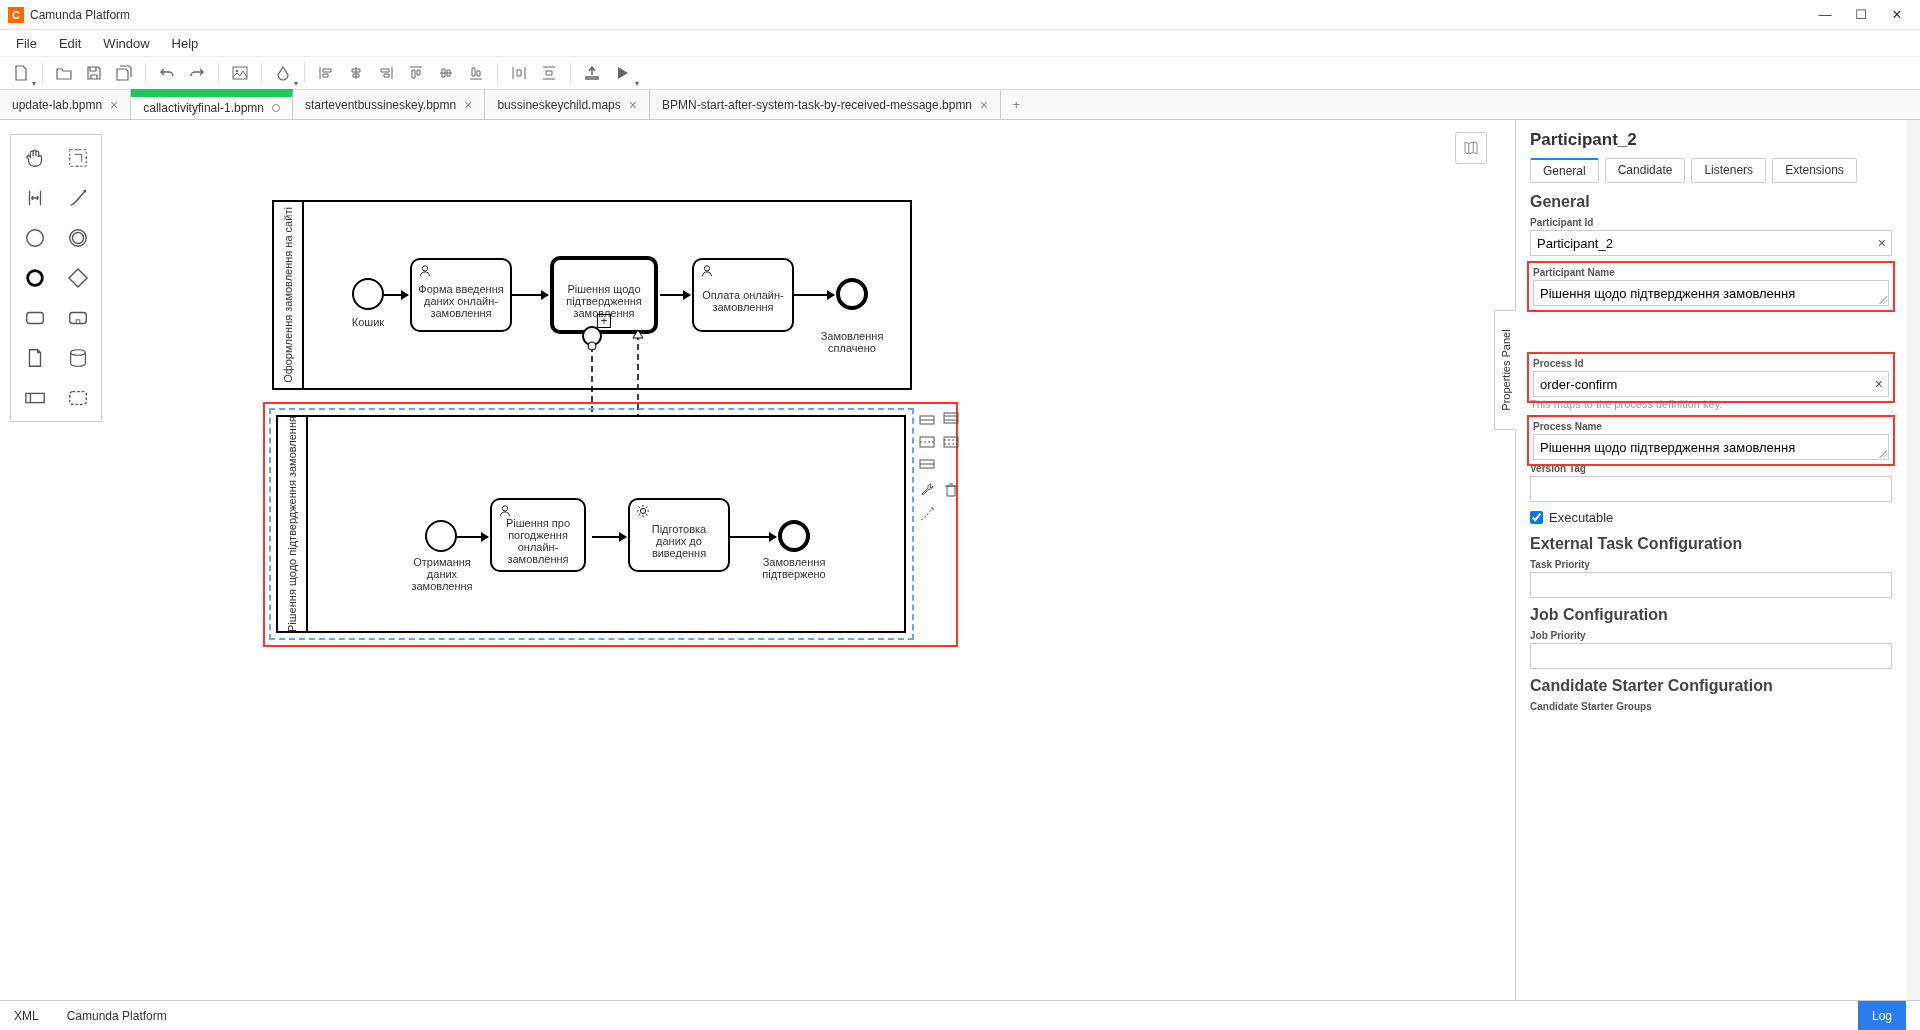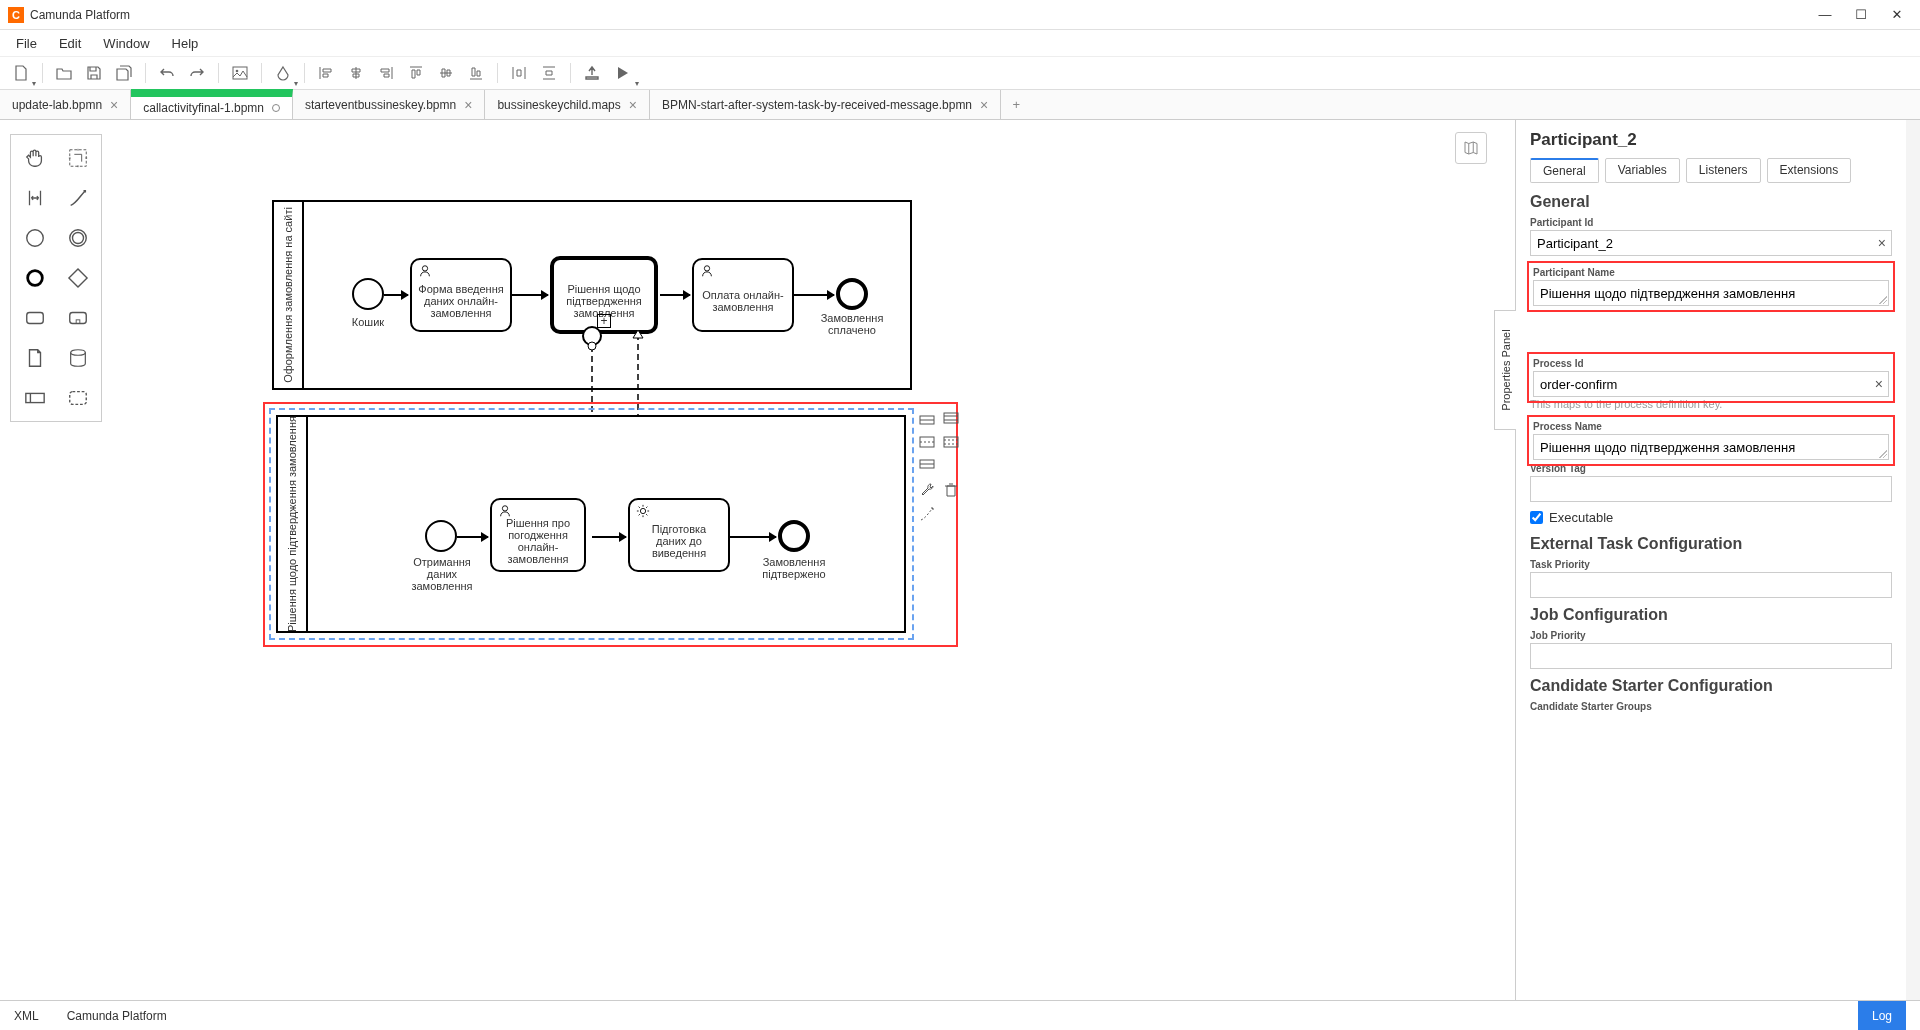--- a/index.html
+++ b/index.html
@@ -325,21 +325,21 @@
       </div>
       <div class="boundary-evt" style="left:480px; top:206px;"></div>
       <div class="task-box" style="left:590px; top:138px; width:102px; height:74px;">
         <svg class="task-icon" width="14" height="14" viewBox="0 0 16 16">
             <circle cx="8" cy="5" r="3" fill="none" stroke="#000"></circle>
             <path d="M3 14c0-3 2-5 5-5s5 2 5 5" fill="none" stroke="#000"></path>
           </svg>
         <span>Оплата онлайн-замовлення</span>
       </div>
       <div class="event-circle end" style="left:734px; top:158px; width:32px; height:32px;"></div>
-      <div class="node-label" style="left:712px; top:192px; width:76px;">Замовлення сплачено</div>
+      <div class="node-label" style="left:712px; top:210px; width:76px;">Замовлення сплачено</div>
       <div class="arrow-h" style="left:282px; top:174px; width:24px;"></div>
       <div class="arrow-h" style="left:410px; top:174px; width:36px;"></div>
       <div class="arrow-h" style="left:558px; top:174px; width:30px;"></div>
       <div class="arrow-h" style="left:692px; top:174px; width:40px;"></div>
 
       <svg style="position:absolute; left:0; top:0; width:100%; height:100%; pointer-events:none;">
         <path d="M490 226 V300 H340 V404" fill="none" stroke="#000" stroke-width="1.5" stroke-dasharray="6 4"></path>
         <circle cx="490" cy="226" r="4" fill="#fff" stroke="#000"></circle>
         <path d="M335 404 l5 -8 l5 8 z" fill="#fff" stroke="#000"></path>
         <path d="M692 404 V300 H536 V218" fill="none" stroke="#000" stroke-width="1.5" stroke-dasharray="6 4"></path>
@@ -439,21 +439,21 @@
   </div>
 
   <div class="props">
     <div class="props-toggle">
         <span>Properties Panel</span>
       </div>
     <div class="props-body">
       <div class="props-header">Participant_2</div>
       <div class="props-tabs">
         <div class="props-tab active">General</div>
-        <div class="props-tab">Variables</div>
+        <div class="props-tab">Candidate</div>
         <div class="props-tab">Listeners</div>
         <div class="props-tab">Extensions</div>
       </div>
 
       <div class="grp-title">General</div>
 
       <div class="fld-label">Participant Id</div>
       <div class="fld-wrap">
         <input class="fld-input" value="Participant_2" style="">
         <span class="clear">×</span>

